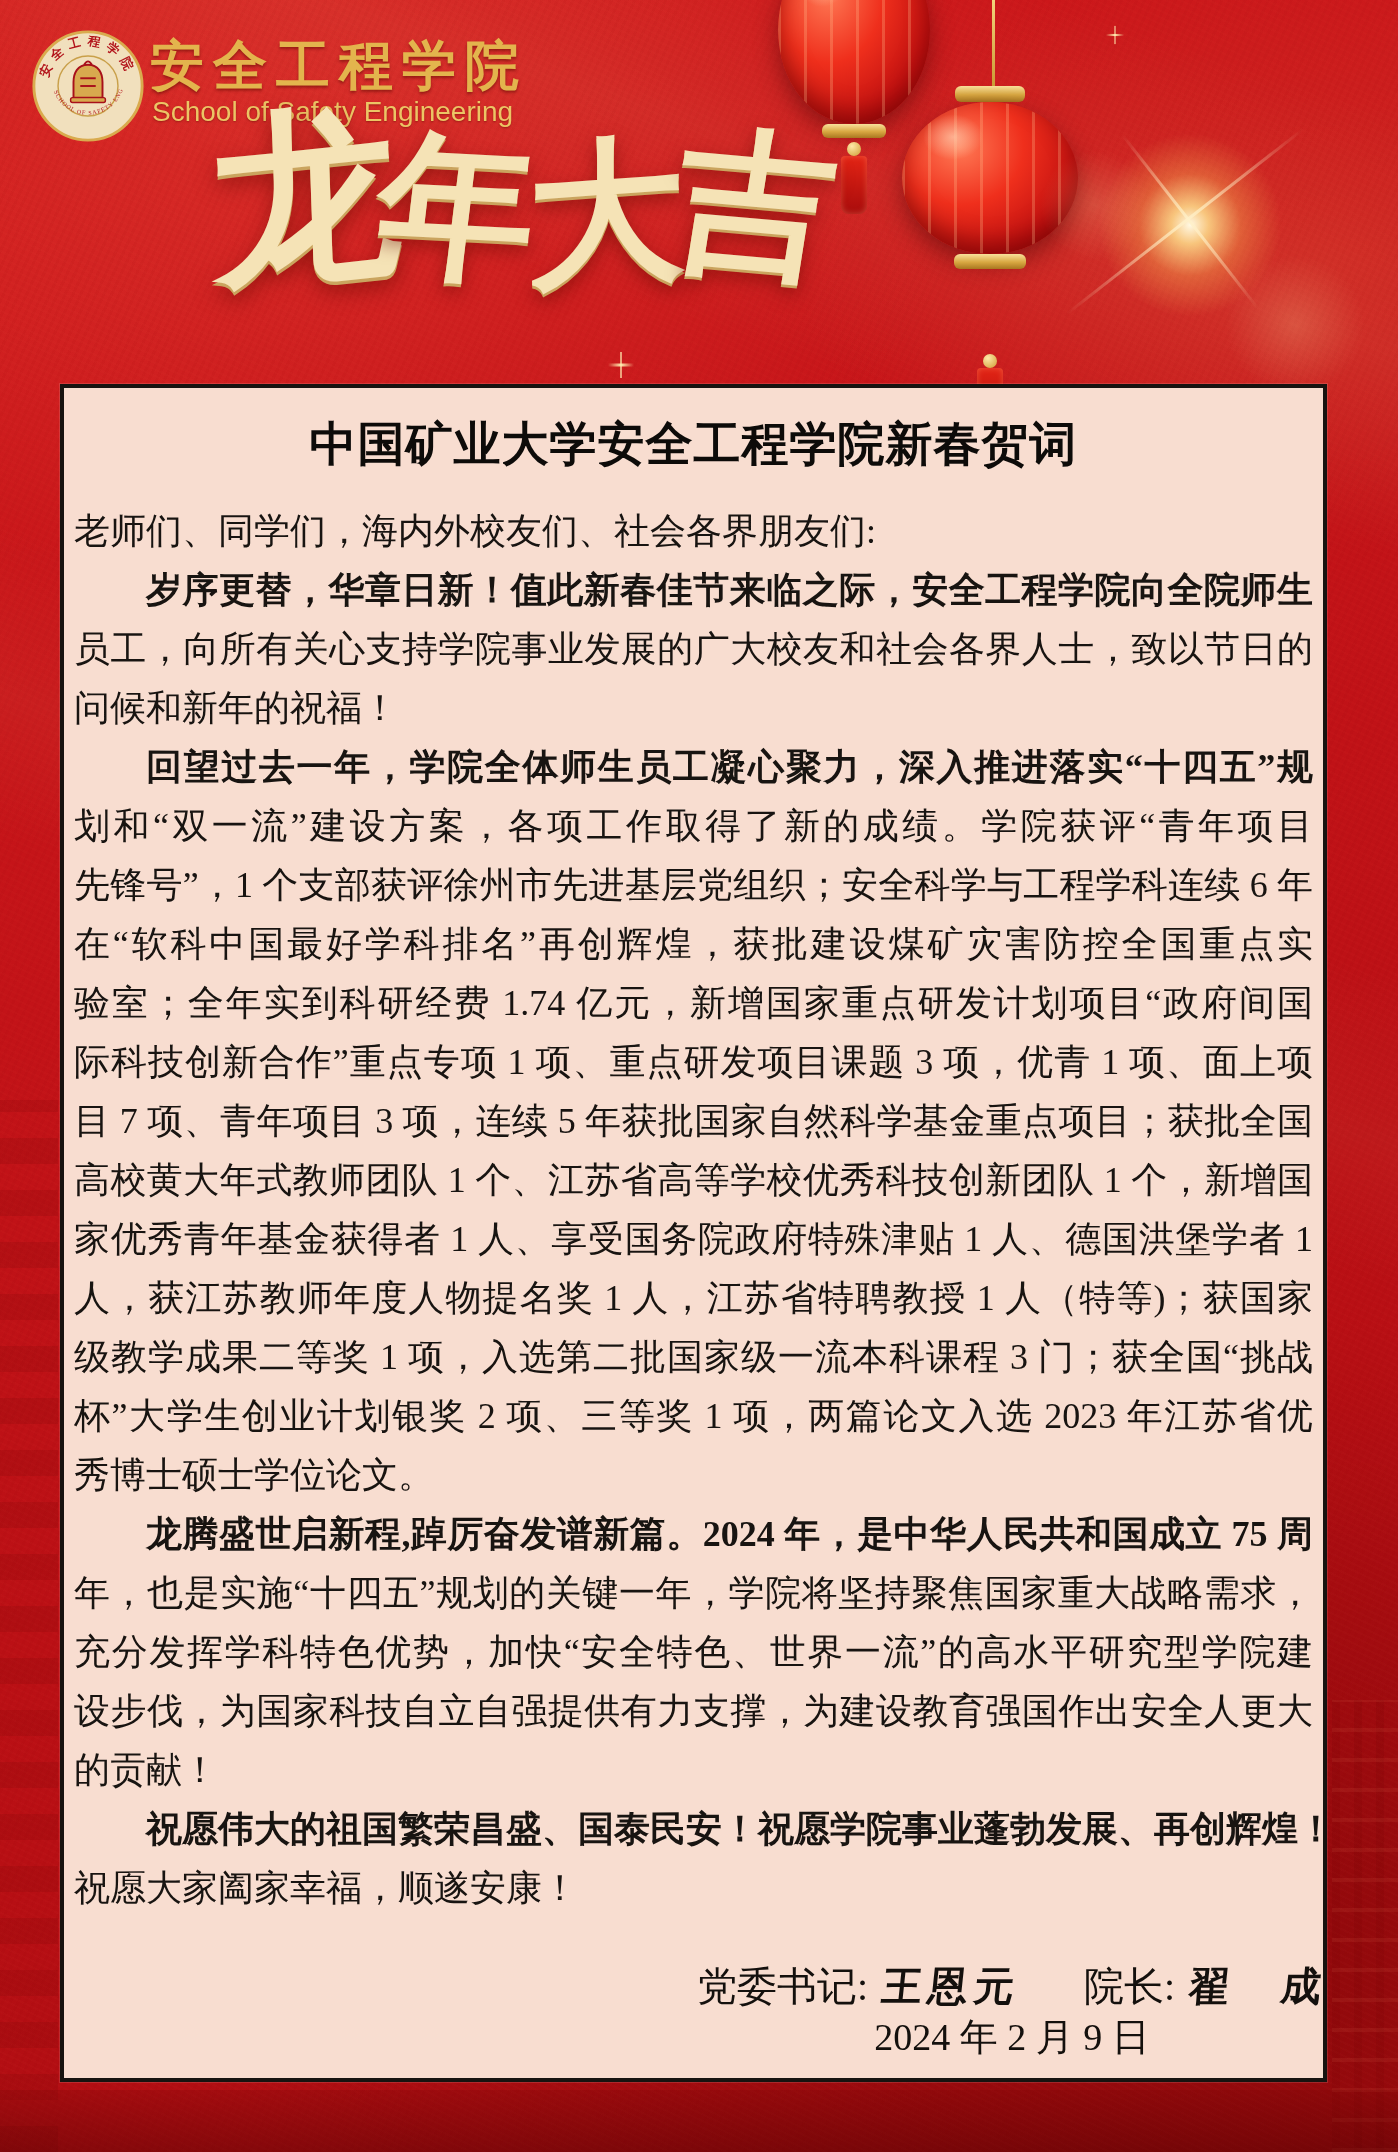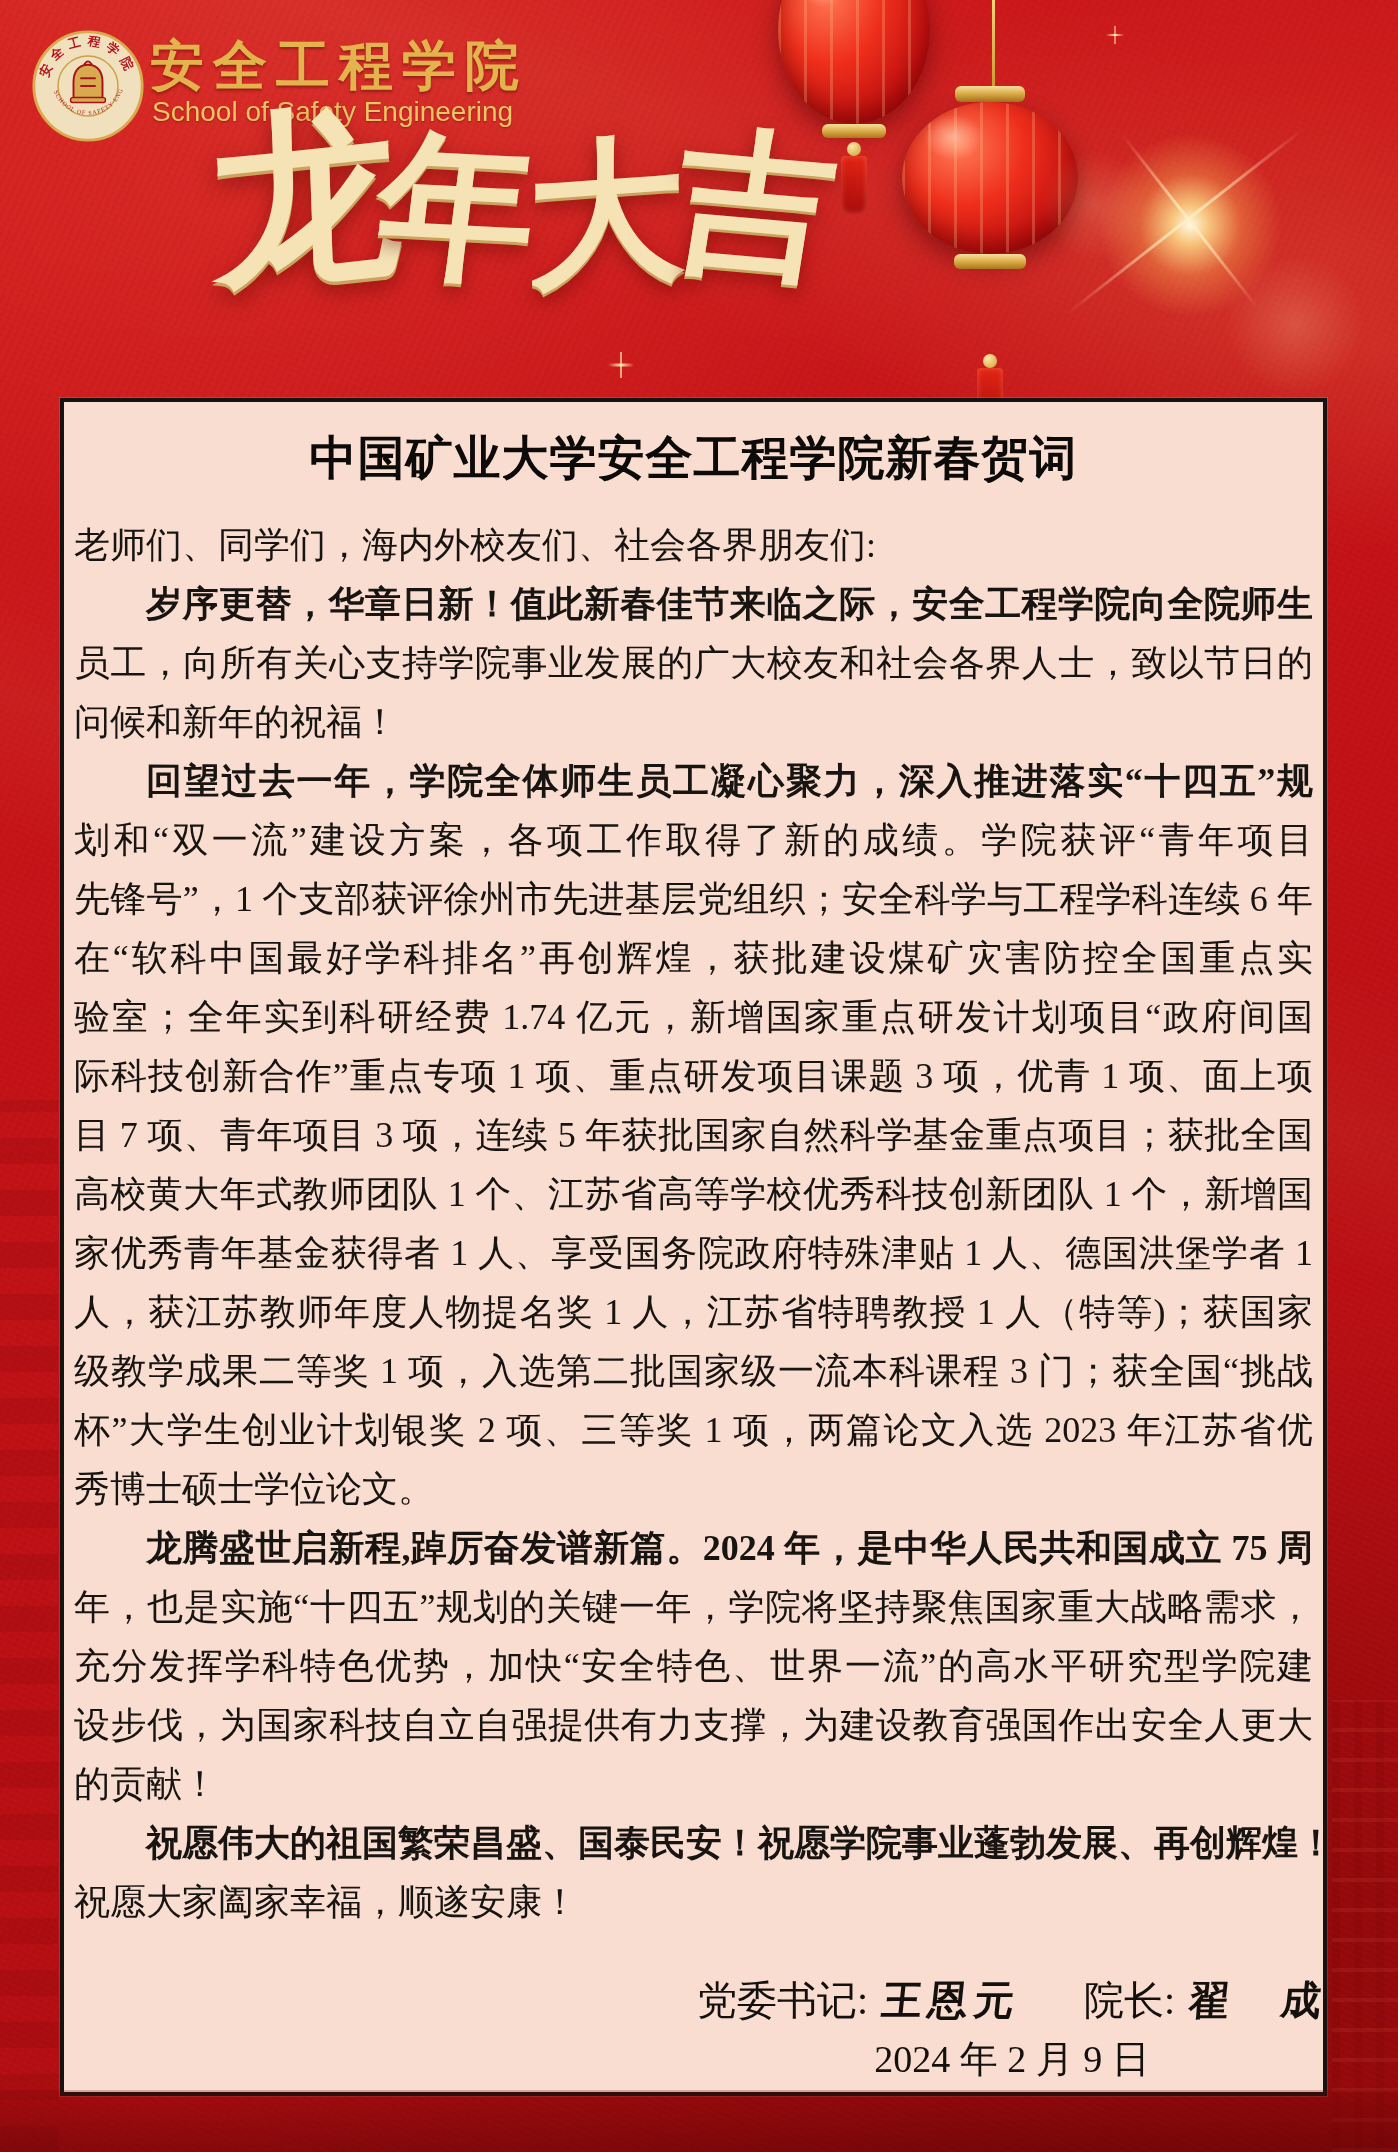--- a/index.html
+++ b/index.html
@@ -64,36 +64,36 @@
   .banner{position:absolute;left:235px;top:112px;width:590px;height:210px;
     display:flex;justify-content:center;align-items:flex-start;transform:skewX(-4deg);}
   .cal-ch{font-size:158px;line-height:1.1;font-weight:bold;color:#f5e3b6;
     text-shadow:0 3px 0 #caa45e,0 8px 18px rgba(100,10,0,.55);display:inline-block;}
   .cal-ch:nth-child(1){transform:rotate(-6deg) scale(1.18);margin-right:-6px;}
   .cal-ch:nth-child(2){transform:rotate(3deg) translateY(10px);margin-right:-10px;}
   .cal-ch:nth-child(3){transform:rotate(-4deg) translateY(16px);margin-right:-8px;}
   .cal-ch:nth-child(4){transform:rotate(5deg) translateY(8px);}
 
   
-  .letter-box{position:absolute;left:60px;top:398px;width:1267px;height:1698px;
+  .letter-box{position:absolute;left:60px;top:384px;width:1267px;height:1698px;
     box-sizing:border-box;border:4px solid #171310;background:#f8ddd0;
     padding:32px 10px 0 10px;box-shadow:0 0 0 1px rgba(255,255,255,.12);}
   .letter-title{text-align:center;font-size:47px;font-weight:bold;color:#0d0b09;
     line-height:48px;margin:0 0 34px 0;letter-spacing:1px;}
   .letter-body{color:#181411;font-size:36px;}
   .bline{height:59px;line-height:59px;white-space:nowrap;
     text-align:justify;text-align-last:justify;overflow:visible;}
   .bline.indent{text-indent:2em;font-weight:bold;}
   .bline.para-end{text-align-last:left;white-space:normal;}
   .signature{margin:44px 0 0 593px;width:690px;text-align:center;
     font-size:40px;color:#14100d;line-height:50px;white-space:nowrap;}
   .sig-name{font-weight:bold;letter-spacing:6px;transform:skewX(-6deg);display:inline-block;}
   .sig-gap{display:inline-block;width:64px;}
   .sig-sp{display:inline-block;width:14px;}
-  .date-line{margin:8px 0 0 593px;width:690px;text-align:center;
+  .date-line{margin:0 0 0 593px;width:690px;text-align:center;
     font-size:38px;color:#14100d;line-height:50px;}
 
   
   .edge-left{position:absolute;left:0;top:1100px;width:58px;height:1052px;opacity:.5;
     background:repeating-linear-gradient(0deg, rgba(120,5,5,.35) 0 26px, transparent 26px 52px);}
   .edge-right{position:absolute;right:0;top:1700px;width:66px;height:452px;opacity:.6;
     background:
       repeating-linear-gradient(0deg, rgba(255,150,110,.14) 0 4px, transparent 4px 30px),
       repeating-linear-gradient(90deg, rgba(120,5,5,.3) 0 8px, transparent 8px 22px);}
   .bottom-band{position:absolute;left:0;bottom:0;width:100%;height:62px;

